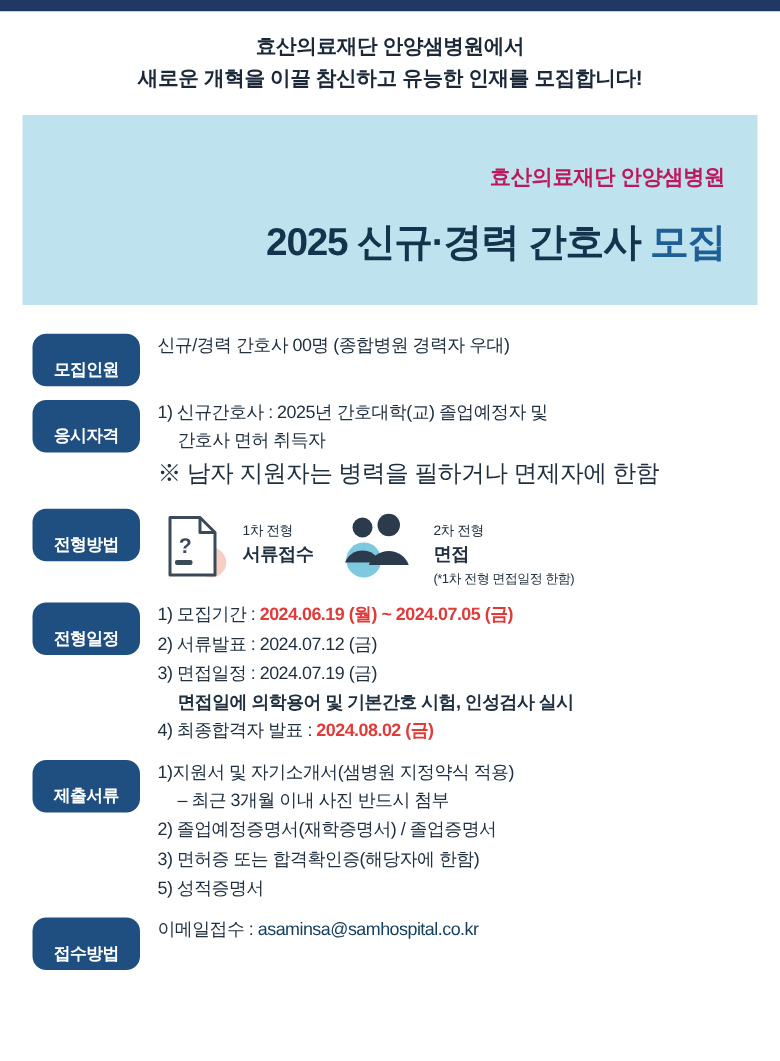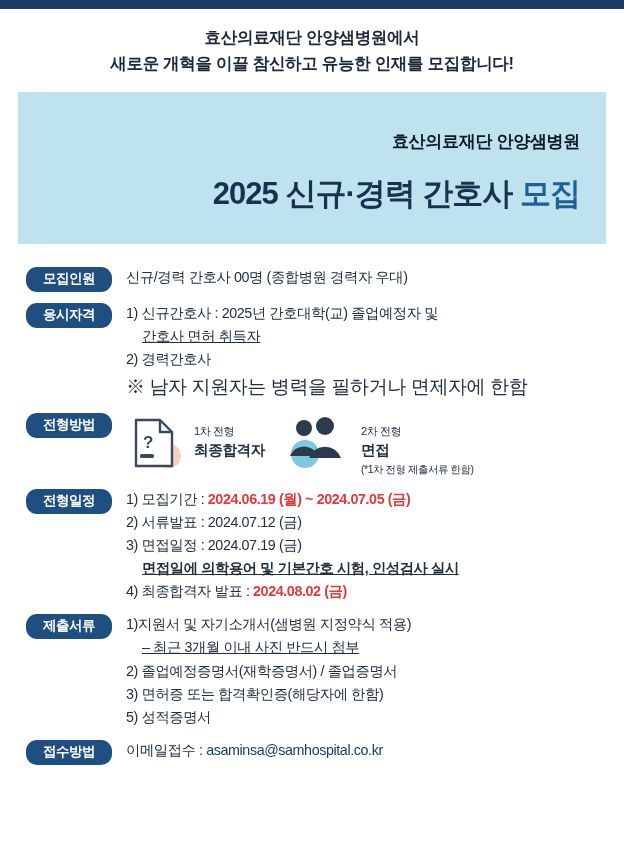--- a/index.html
+++ b/index.html
@@ -45,21 +45,21 @@
   }
   .banner-inner {
     position: absolute;
     right: 26px;
     top: 38px;
     text-align: right;
   }
   .banner-sub {
     font-size: 17px;
     font-weight: bold;
-    color: #0f172a;
+    color: #be185d;
     letter-spacing: -0.3px;
     margin-bottom: 0;
   }
   .banner-title {
     font-size: 31px;
     font-weight: bold;
     color: #14334d;
     letter-spacing: -1px;
     white-space: nowrap;
     margin-top: 20px;
@@ -77,38 +77,37 @@
   }
   .tag {
     flex: 0 0 auto;
     width: 86px;
     text-align: center;
     background: #1f4f80;
     color: #ffffff;
     font-size: 13.5px;
     font-weight: bold;
     border-radius: 11px;
-    padding: 3px 0 4px 0;
+    padding: 20px 0 4px 0;
     letter-spacing: -0.5px;
     margin-right: 14px;
     margin-top: 1px;
   }
   .body {
     flex: 1 1 auto;
     font-size: 14.3px;
     line-height: 1.62;
     color: #20303f;
     letter-spacing: -0.4px;
   }
   .body .ln {
     white-space: nowrap;
   }
   .indent {
     padding-left: 16px;
-    text-decoration: underline;
   }
   .red {
     color: #e03a3a;
     font-weight: bold;
   }
   .bold {
     font-weight: bold;
   }
   .note {
     font-size: 19px;
@@ -191,21 +190,20 @@
       <div class="body">
         <div class="ln">신규/경력 간호사 00명 (종합병원 경력자 우대)</div>
       </div>
     </div>
 
     <div class="row">
       <div class="tag">응시자격</div>
       <div class="body">
         <div class="ln">1) 신규간호사 : 2025년 간호대학(교) 졸업예정자 및</div>
         <div class="ln indent">간호사 면허 취득자</div>
-        <div class="ln">2) 경력간호사</div>
         <div class="ln note">※ 남자 지원자는 병력을 필하거나 면제자에 한함</div>
       </div>
     </div>
 
     <div class="row method-row">
       <div class="tag">전형방법</div>
       <div class="body">
         <div class="methods">
 
           <div class="method">
@@ -213,38 +211,38 @@
               <svg width="58" height="58" viewBox="0 0 58 58" aria-hidden="true">
                 <circle cx="43" cy="42" r="12" fill="#f6cfc2"></circle>
                 <path d="M10 6 h24 l12 12 v34 h-36 z" fill="#ffffff" stroke="#3b4a5a" stroke-width="2.4" stroke-linejoin="round"></path>
                 <path d="M34 6 v12 h12" fill="none" stroke="#3b4a5a" stroke-width="2.4" stroke-linejoin="round"></path>
                 <text x="22" y="34" font-family="Liberation Sans, sans-serif" font-size="17" font-weight="bold" fill="#3b4a5a" text-anchor="middle">?</text>
                 <rect x="14" y="40" width="14" height="4" rx="1.6" fill="#3b4a5a"></rect>
               </svg>
             </div>
             <div class="method-text">
               <div class="t1">1차 전형</div>
-              <div class="t2">최종합격자</div>
+              <div class="t2">서류접수</div>
             </div>
           </div>
 
           <div class="method">
             <div class="icon-people">
               <svg width="64" height="58" viewBox="0 0 64 58" aria-hidden="true">
                 <circle cx="18" cy="40" r="14" fill="#7fc9e0"></circle>
                 <circle cx="17" cy="14" r="8" fill="#2b3b4b"></circle>
                 <path d="M3 42 a15 15 0 0 1 28 0 z" fill="#2b3b4b"></path>
                 <circle cx="38" cy="12" r="9" fill="#2b3b4b"></circle>
                 <path d="M22 44 a17 17 0 0 1 32 0 z" fill="#2b3b4b"></path>
               </svg>
             </div>
             <div class="method-text">
               <div class="t1">2차 전형</div>
               <div class="t2">면접</div>
-              <div class="t3">(*1차 전형 제출서류 한함)</div>
+              <div class="t3">(*1차 전형 면접일정 한함)</div>
             </div>
           </div>
 
         </div>
       </div>
     </div>
 
     <div class="row">
       <div class="tag">전형일정</div>
       <div class="body">

